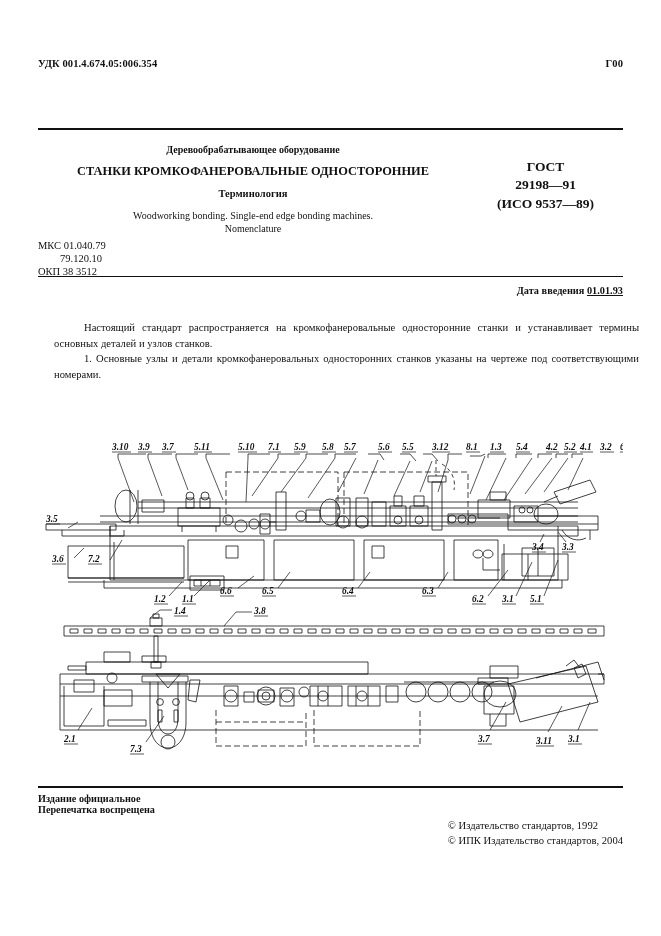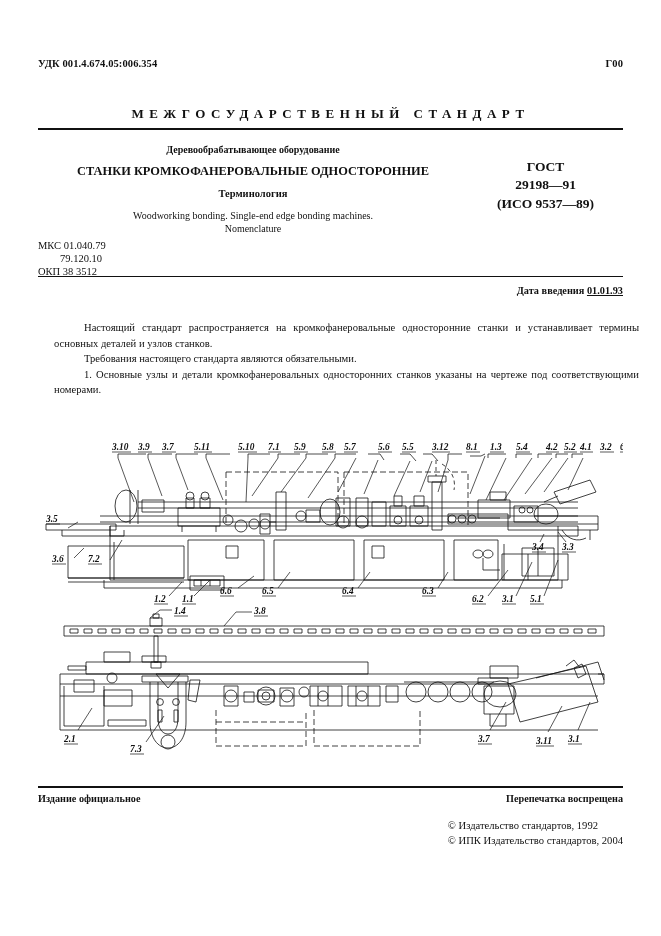--- a/index.html
+++ b/index.html
@@ -170,20 +170,21 @@
   }
   .footline {
     position: absolute;
     left: 38px;
     right: 38px;
     top: 793px;
     display: flex;
     justify-content: space-between;
     font-weight: bold;
     font-size: 10.2px;
+    flex-direction: column;
   }
   .copyright {
     position: absolute;
     right: 38px;
     top: 818px;
     text-align: left;
     font-size: 10.6px;
     line-height: 1.45;
   }
   .copyright div { white-space: nowrap; }
@@ -191,21 +192,20 @@
 </head>
 <body>
 
 <div class="page">
 
   <div class="topline">
     <span class="udk">УДК 001.4.674.05:006.354</span>
     <span class="gcode">Г00</span>
   </div>
 
-  <div class="mgs">МЕЖГОСУДАРСТВЕННЫЙ СТАНДАРТ</div>
   <div class="rule-thick"></div>
 
   <div class="titleblock">
     <div class="title-left">
       <p class="t-sub1">Деревообрабатывающее оборудование</p>
       <p class="t-main">СТАНКИ КРОМКОФАНЕРОВАЛЬНЫЕ ОДНОСТОРОННИЕ</p>
       <p class="t-sub2">Терминология</p>
       <p class="t-en">
         <span>Woodworking bonding. Single-end edge bonding machines.</span>
         <span class="en2">Nomenclature</span>
@@ -225,21 +225,20 @@
   </div>
   <div class="rule-codes"></div>
 
   <div class="dateline">
     <span>Дата введения</span>
     <span class="u">01.01.93</span>
   </div>
 
   <div class="body-text">
     <p class="ind">Настоящий стандарт распространяется на кромкофанеровальные односторонние станки и устанавливает термины основных деталей и узлов станков.</p>
-    <p class="ind">Требования настоящего стандарта являются обязательными.</p>
     <p class="ind">1. Основные узлы и детали кромкофанеровальных односторонних станков указаны на чертеже под соответствующими номерами.</p>
   </div>
 
   <div class="drawing">
     <svg width="585" height="330" viewBox="0 0 585 330" xmlns="http://www.w3.org/2000/svg">
       <g fill="none" stroke="#111" stroke-width="0.8" stroke-linejoin="miter" stroke-linecap="butt">
 
         <g stroke-width="0.75">
           <path d="M80,28 L80,24 L108,24"></path>
           <path d="M110,28 L110,24 L134,24"></path>

